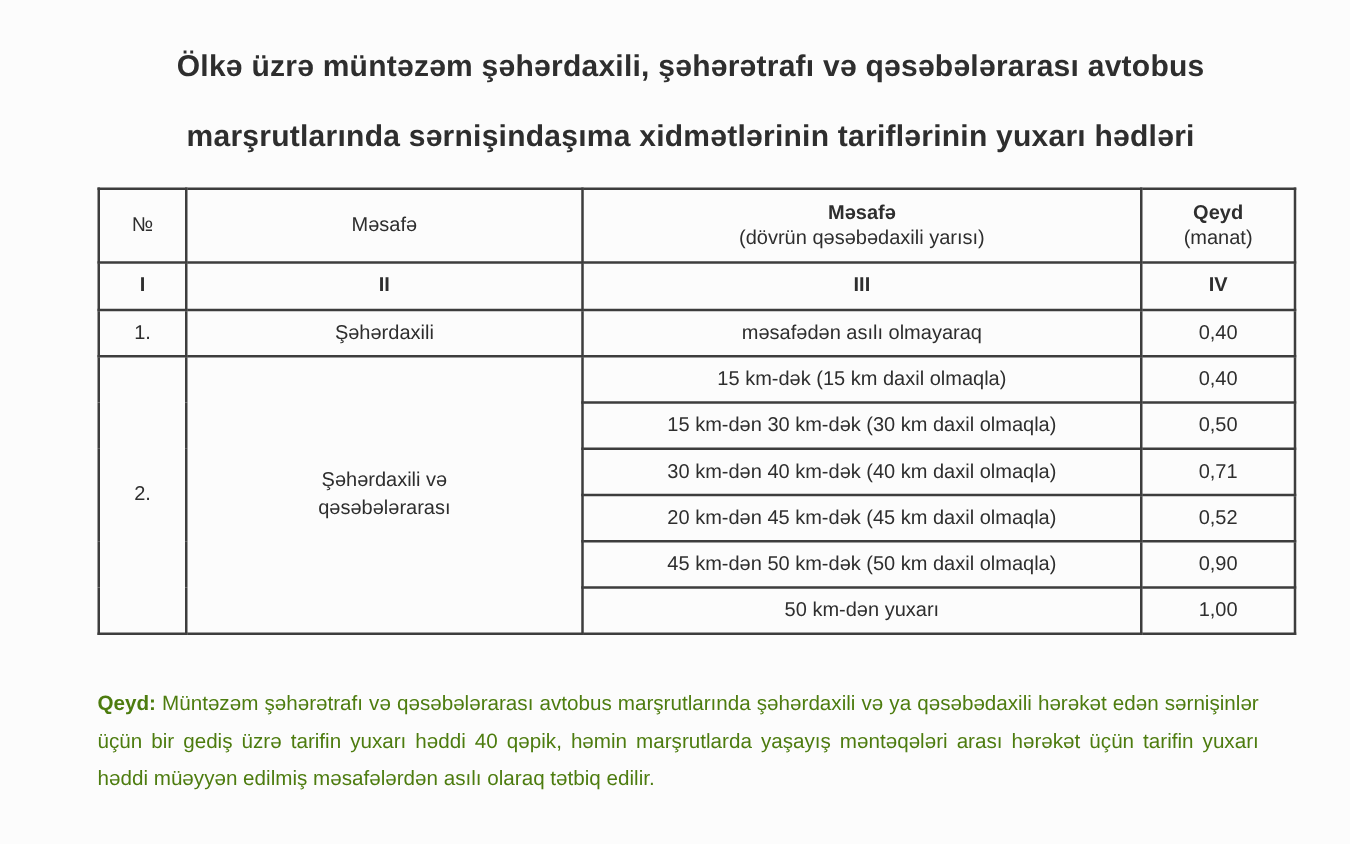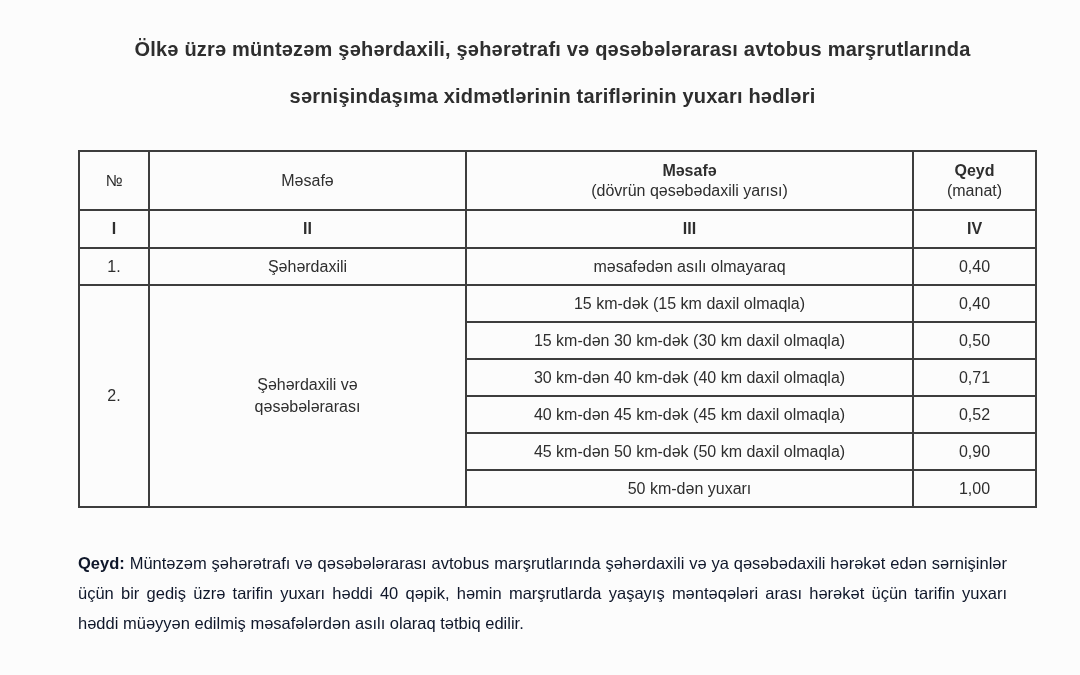--- a/index.html
+++ b/index.html
@@ -8,21 +8,21 @@
     background: #fcfcfc;
     font-family: "Liberation Sans", sans-serif;
     color: #2e2e2e;
     position: relative;
     overflow: hidden;
   }
   .page-title {
     position: absolute;
     top: 26px; left: 125px; width: 855px;
     text-align: center;
-    font-size: 20px; font-weight: bold;
+    font-size: 24px; font-weight: bold;
     line-height: 2.35;
     letter-spacing: 0.2px;
   }
   table.tariff {
     position: absolute;
     top: 150px; left: 78px;
     width: 957px;
     border-collapse: collapse;
     table-layout: fixed;
     font-size: 16px;
@@ -46,21 +46,21 @@
   .hdr-sub { font-weight: normal; display: block; line-height: 1.25; }
   td.cell-no, td.cell-roman { font-weight: bold; }
   td.cell-dist { text-align: left; padding-left: 11px; }
   td.cell-route .route-line { display: block; line-height: 1.4; }
   .note {
     position: absolute;
     top: 531px; left: 78px; width: 929px;
     font-size: 16.5px;
     line-height: 1.84;
     text-align: justify;
-    color: #0f172a;
+    color: #4d7c0f;
   }
   .note b { font-weight: bold; }
 </style>
 </head>
 <body>
 
 <div class="page-title">Ölkə üzrə müntəzəm şəhərdaxili, şəhərətrafı və qəsəbələrarası avtobus marşrutlarında sərnişindaşıma xidmətlərinin tariflərinin yuxarı hədləri</div>
 
 <table class="tariff">
   <colgroup>
@@ -105,21 +105,21 @@
     </tr>
     <tr class="row-data">
       <td class="cell-dist">15 km-dən 30 km-dək (30 km daxil olmaqla)</td>
       <td>0,50</td>
     </tr>
     <tr class="row-data">
       <td class="cell-dist">30 km-dən 40 km-dək (40 km daxil olmaqla)</td>
       <td>0,71</td>
     </tr>
     <tr class="row-data">
-      <td class="cell-dist">40 km-dən 45 km-dək (45 km daxil olmaqla)</td>
+      <td class="cell-dist">20 km-dən 45 km-dək (45 km daxil olmaqla)</td>
       <td>0,52</td>
     </tr>
     <tr class="row-data">
       <td class="cell-dist">45 km-dən 50 km-dək (50 km daxil olmaqla)</td>
       <td>0,90</td>
     </tr>
     <tr class="row-data">
       <td class="cell-dist">50 km-dən yuxarı</td>
       <td>1,00</td>
     </tr>

